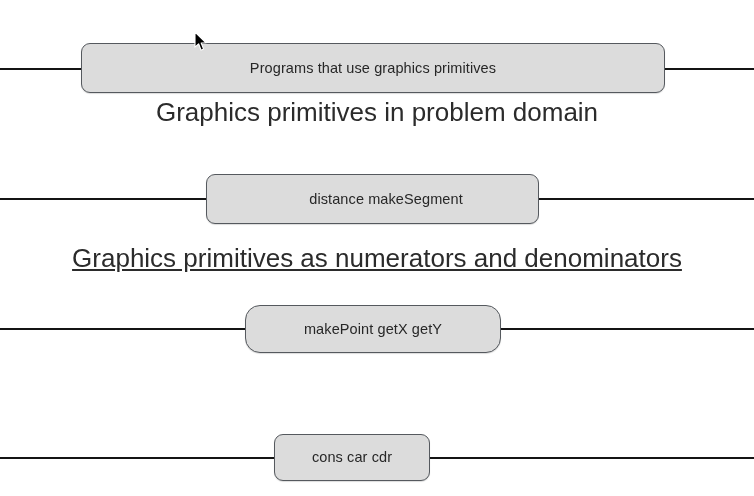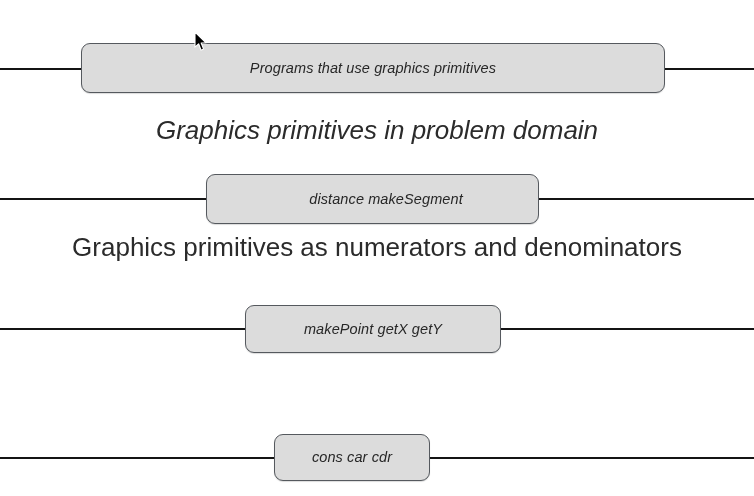--- a/index.html
+++ b/index.html
@@ -37,21 +37,20 @@
   .prim-box {
     position: absolute;
     box-sizing: border-box;
     background: #dcdcdc;
     border: 1.6px solid #55595e;
     border-radius: 9px;
     display: flex;
     align-items: center;
     justify-content: center;
     box-shadow: 0 1px 1px rgba(0,0,0,0.14);
-    font-style: italic;
   }
   .prim-box-label {
     font-size: 14.5px;
     color: #272727;
     letter-spacing: 0.1px;
     white-space: nowrap;
     line-height: 1;
   }
 
   
@@ -77,31 +76,31 @@
 </head>
 <body>
 
 <div id="canvas">
 
   <div class="barrier-line" style="top:68px;"></div>
   <div class="prim-box" style="left:81px; top:43px; width:584px; height:50px;">
     <span class="prim-box-label">Programs that use graphics primitives</span>
   </div>
 
-  <div class="layer-caption" style="top:117px;font-style:italic;">Graphics primitives in problem domain</div>
+  <div class="layer-caption" style="top:99px;">Graphics primitives in problem domain</div>
 
   <div class="barrier-line" style="top:198px;"></div>
   <div class="prim-box" style="left:206px; top:174px; width:333px; height:50px;padding-left:27px;">
     <span class="prim-box-label">distance makeSegment</span>
   </div>
 
-  <div class="layer-caption" style="top:234px;">Graphics primitives as numerators and denominators</div>
+  <div class="layer-caption" style="top:245px;text-decoration:underline;">Graphics primitives as numerators and denominators</div>
 
   <div class="barrier-line" style="top:328px;"></div>
-  <div class="prim-box" style="left:245px; top:305px; width:256px; height:48px;">
+  <div class="prim-box" style="left:245px; top:305px; width:256px; height:48px;border-radius:15px;">
     <span class="prim-box-label">makePoint getX getY</span>
   </div>
 
 
   <div class="barrier-line" style="top:457px;"></div>
   <div class="prim-box" style="left:274px; top:434px; width:156px; height:47px;">
     <span class="prim-box-label">cons car cdr</span>
   </div>
 
   <svg id="cursor" viewBox="0 0 14 21" xmlns="http://www.w3.org/2000/svg" style="left:194px; top:31px;">

